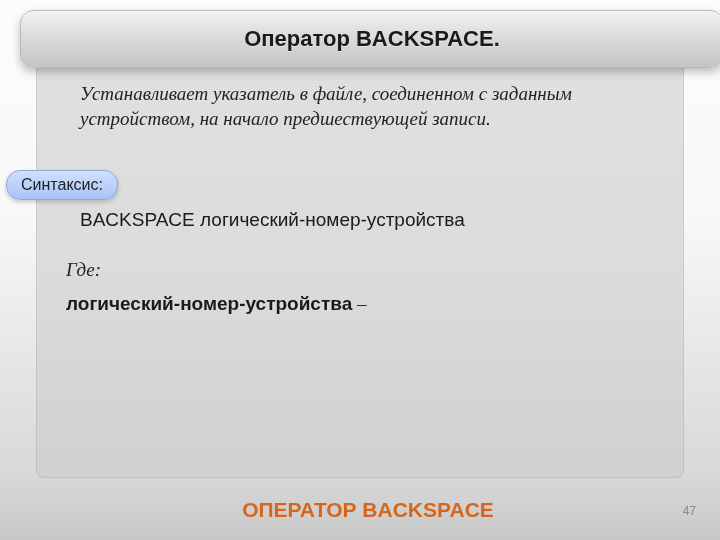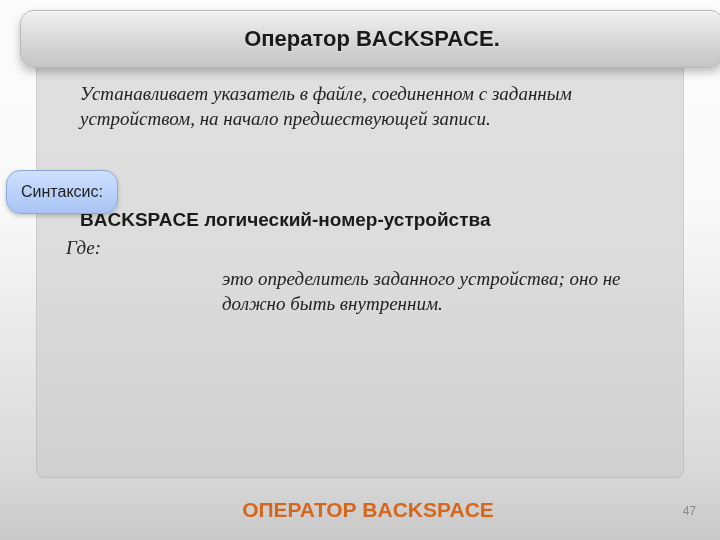--- a/index.html
+++ b/index.html
@@ -46,38 +46,38 @@
     line-height: 1.3;
     padding: 0 20px;
   }
   .syntax-pill {
     position: absolute;
     left: 6px; top: 170px;
     background: linear-gradient(180deg, #cfe0ff 0%, #a8c4f5 100%);
     border: 1px solid #8aa8d8;
     border-radius: 14px;
     box-shadow: 0 2px 4px rgba(0,0,0,0.2);
-    padding: 12px 14px;
+    padding: 5px 14px;
     font-family: Arial, sans-serif;
     font-size: 16px;
     color: #222;
   }
   .syntax-line {
     font-family: Verdana, Geneva, sans-serif;
-    font-weight: bold;
+    font-weight: normal;
     font-size: 19px;
     color: #1a1a1a;
     margin-top: 78px;
     margin-left: 20px;
   }
   .where {
     font-style: italic;
     font-size: 19px;
     color: #222;
-    margin-top: 6px;
+    margin-top: 28px;
     margin-left: 6px;
   }
   .param {
     font-family: Verdana, Geneva, sans-serif;
     font-weight: bold;
     font-size: 19px;
     color: #1a1a1a;
     margin-top: 12px;
     margin-left: 6px;
   }
@@ -107,21 +107,23 @@
     color: #8a8a8a;
   }
 </style>
 </head>
 <body>
 
 <div class="content-panel">
   <div class="desc">Устанавливает указатель в файле, соединенном с заданным устройством, на начало предшествующей записи.</div>
   <div class="syntax-line">BACKSPACE логический-номер-устройства</div>
   <div class="where">Где:</div>
-  <div class="param-desc">это определитель заданного устройства; оно не должно быть внутренним.</div>
+  <div class="param">
+    <span>логический-номер-устройства</span><span class="dash"> –</span>
+  </div>
 </div>
 
 <div class="title-banner">
   <span>Оператор BACKSPACE.</span>
 </div>
 
 <div class="syntax-pill">Синтаксис:</div>
 
 <div class="footer-title">ОПЕРАТОР BACKSPACE</div>
 <div class="page-num">47</div>

